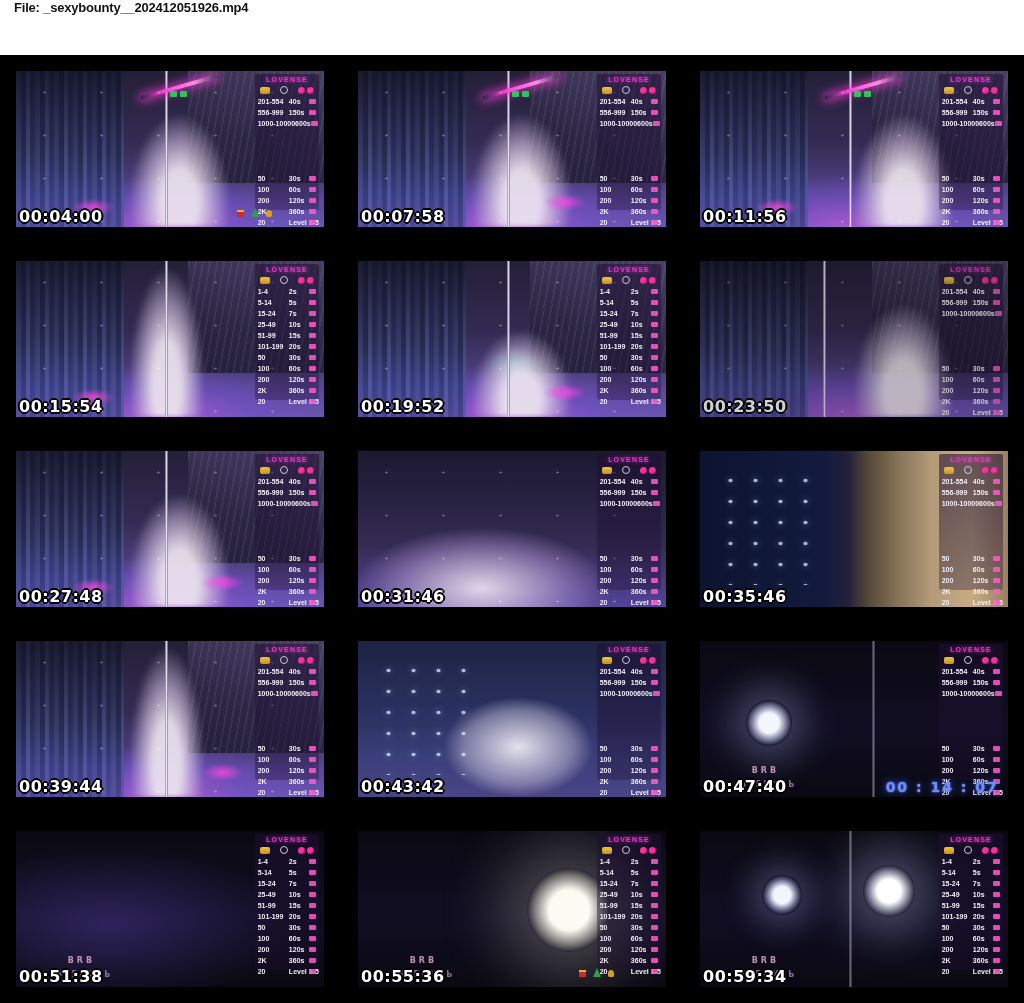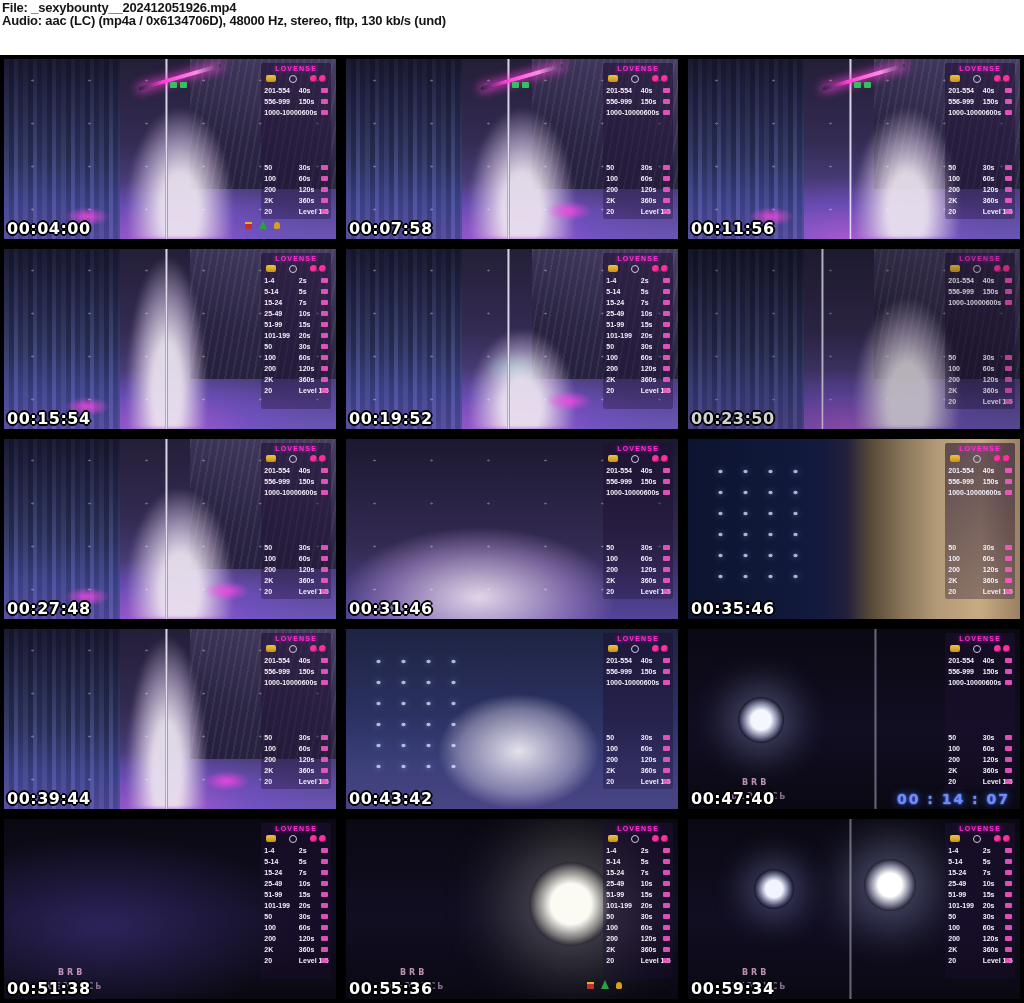--- a/index.html
+++ b/index.html
@@ -1,25 +1,25 @@
 <!DOCTYPE html>
 <html><head>
 <meta charset="utf-8">
 <style>
   html,body{margin:0;padding:0;background:#000;width:1024px;height:1003px;overflow:hidden;}
   *{box-sizing:border-box;}
 
   
   .header{width:1024px;height:55px;background:#fff;padding:1px 0 0 2px;}
-  .hline{font:bold 13px/13px "Liberation Sans",sans-serif;color:#141414;letter-spacing:-0.2px;white-space:nowrap;}
+  .hline{font:bold 13px/13px "Liberation Sans",sans-serif;color:#141414;letter-spacing:-0.2px;white-space:nowrap;margin-left:12px;}
 
   
   .grid{width:1024px;height:948px;display:grid;grid-template-columns:repeat(3,1fr);
         grid-template-rows:repeat(5,1fr);gap:2px;background:#000;}
-  .thumb{position:relative;overflow:hidden;background:#120e1e;margin:4px;}
+  .thumb{position:relative;overflow:hidden;background:#120e1e;margin:16px;}
 
   
   .room{background:
     radial-gradient(ellipse 60% 45% at 48% 100%, rgba(216,92,230,.55), rgba(122,80,210,.45) 45%, rgba(60,40,110,0) 75%),
     linear-gradient(180deg,#241f38 0%,#332b52 45%,#4a3d7a 70%,#5d4a9e 85%,#6b55b4 100%);}
   .room::before{content:"";position:absolute;top:0;bottom:0;left:0;width:35%;
     background:
      linear-gradient(180deg, rgba(16,14,32,.78), rgba(40,44,90,.30) 55%, rgba(86,88,205,.38) 80%, rgba(118,94,218,.46)),
      repeating-linear-gradient(90deg,#3d4470 0 5px,#252a4c 5px 10px,#4a5384 10px 14px,#2b3058 14px 19px);}
   .room::after{content:"";position:absolute;top:0;right:0;width:44%;height:72%;
@@ -109,21 +109,20 @@
   .xmas{position:absolute;right:17%;bottom:10px;z-index:5;display:flex;gap:7px;align-items:flex-end;}
   .gift{width:7px;height:7px;background:#c03030;border-top:2px solid #e8b020;}
   .xtree{width:0;height:0;border-left:4px solid transparent;border-right:4px solid transparent;border-bottom:9px solid #2e9e4a;}
   .bell{width:6px;height:7px;background:#d8a020;border-radius:50% 50% 25% 25%;}
 </style>
 </head>
 <body>
 
 <header class="header">
   <div class="hline">File: _sexybounty__202412051926.mp4</div>
-  <div class="hline">Audio: aac (LC) (mp4a / 0x6134706D), 48000 Hz, stereo, fltp, 130 kb/s (und)</div>
 </header>
 
 <main class="grid">
 
   <figure class="thumb room ra">
     <div class="snow"></div>
     <div class="pole"></div>
     <div class="neon"></div>
     <div class="blob"></div>
     <div class="hot"></div>

